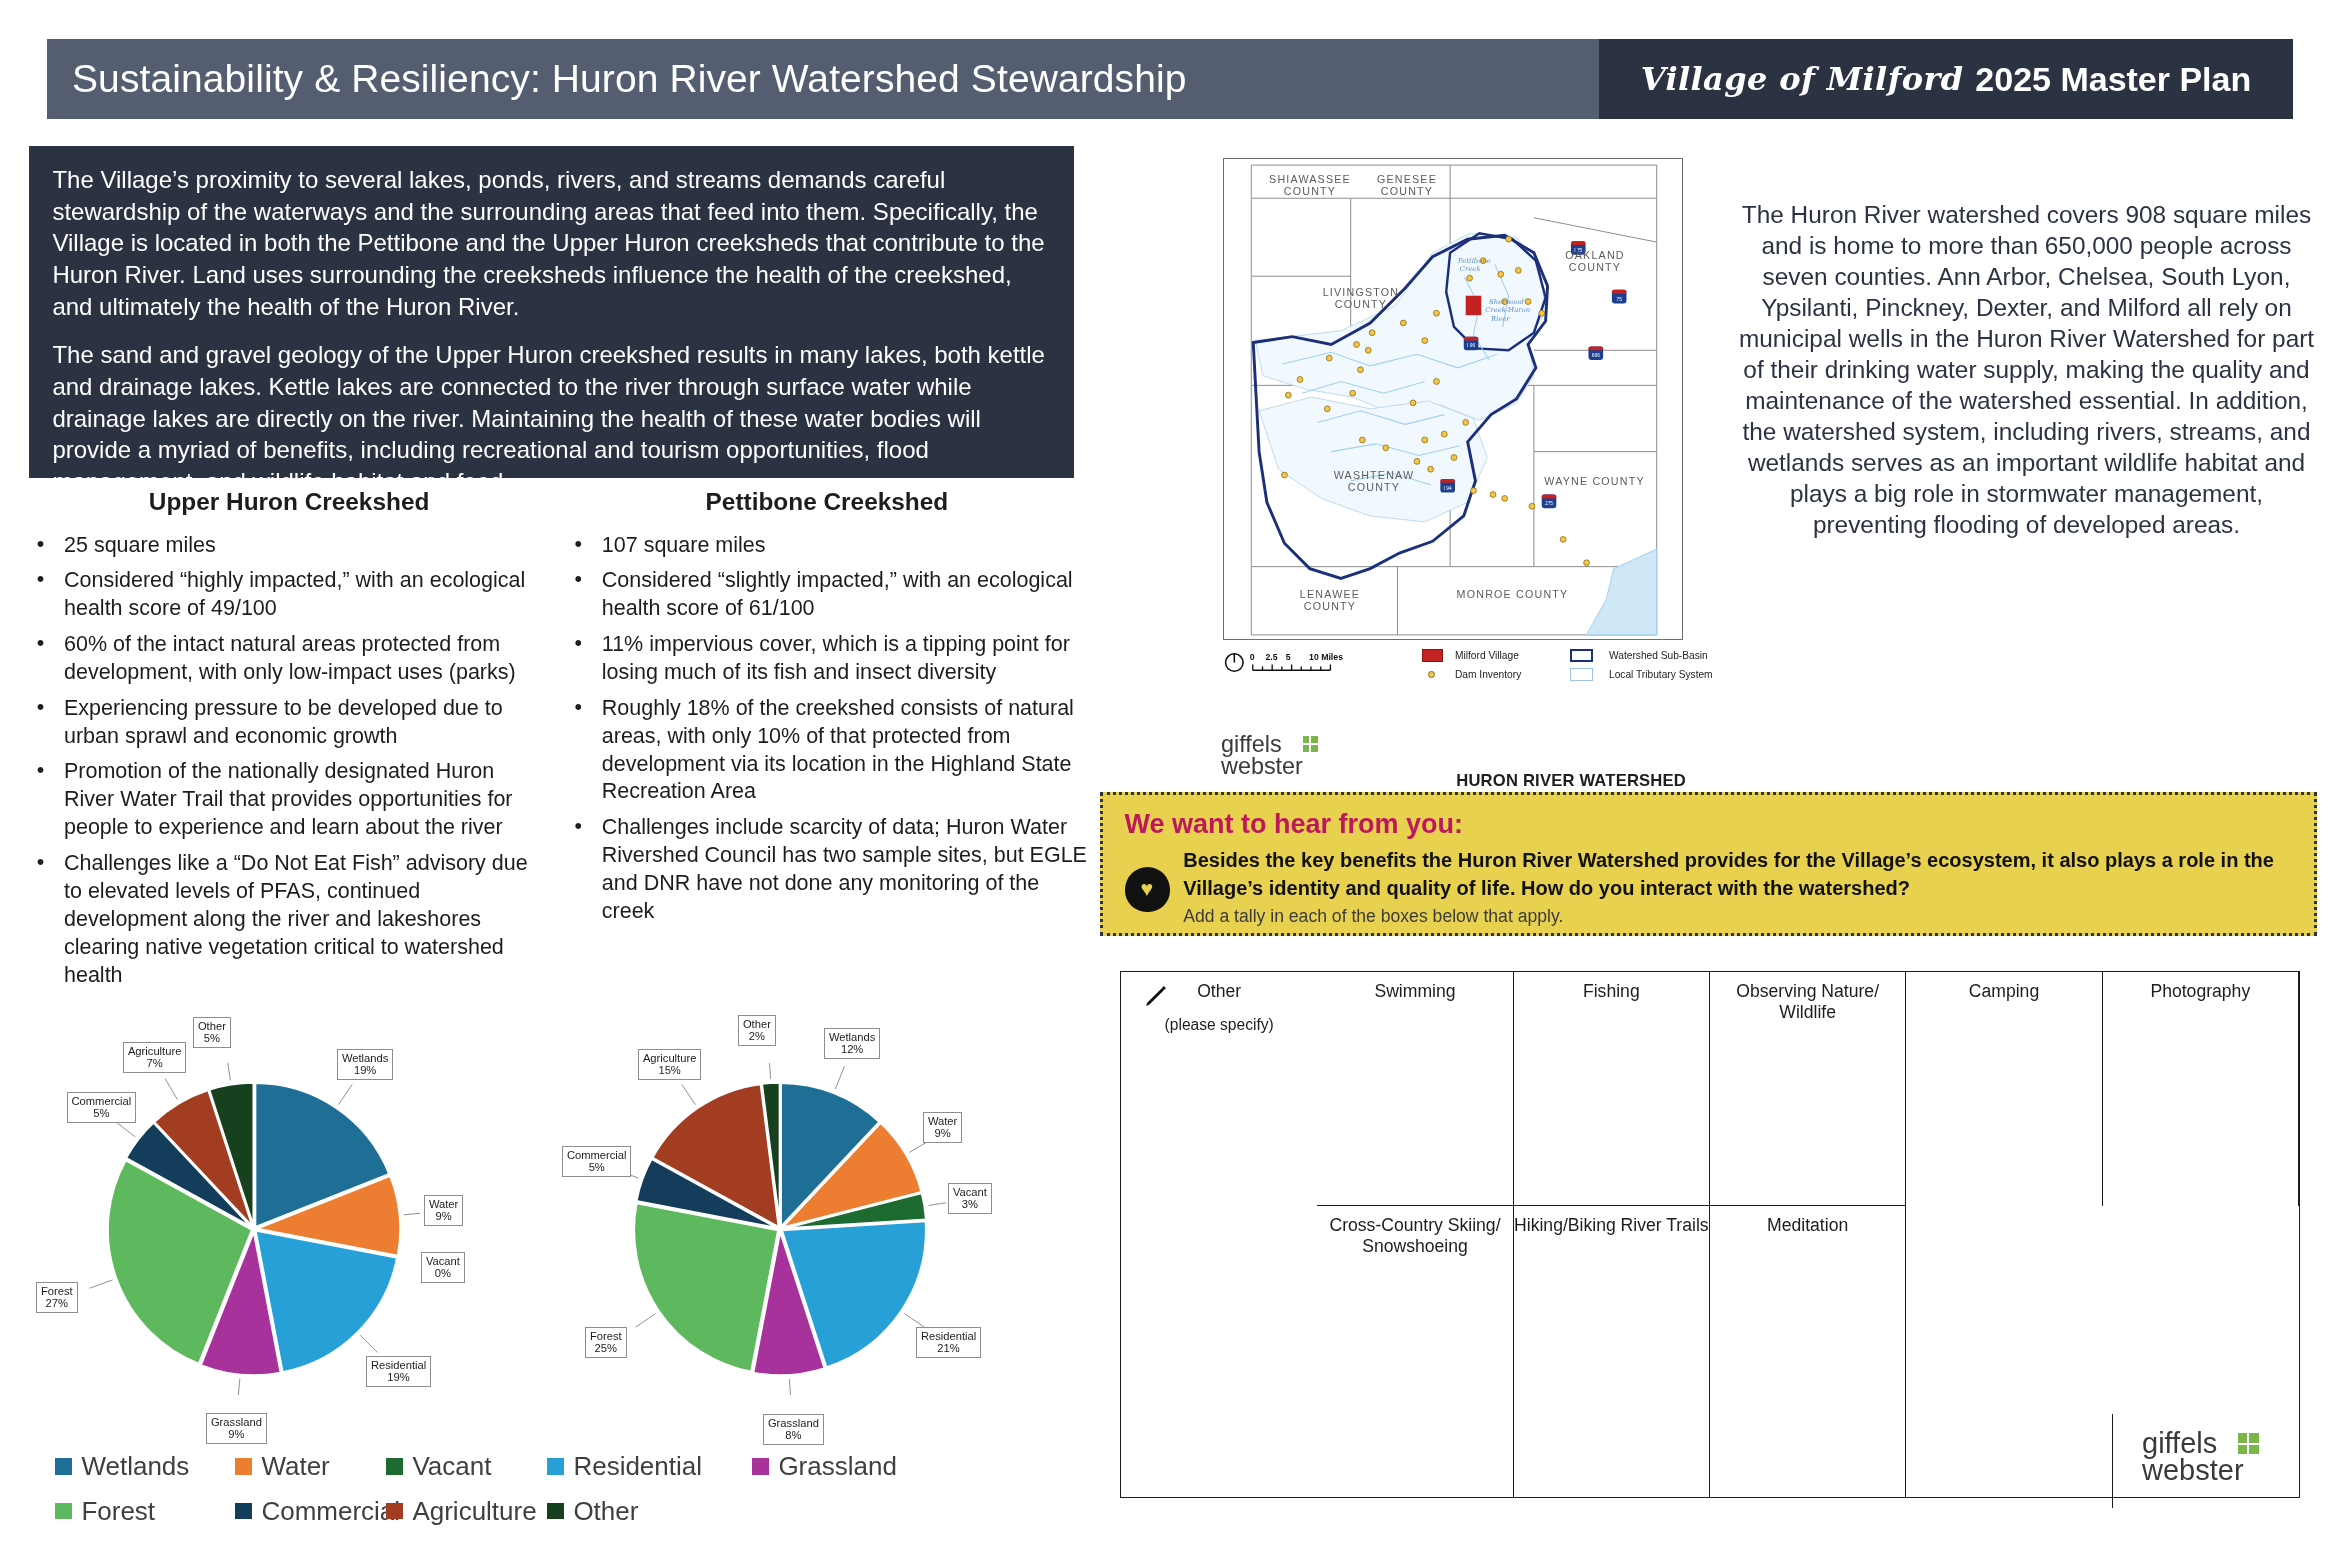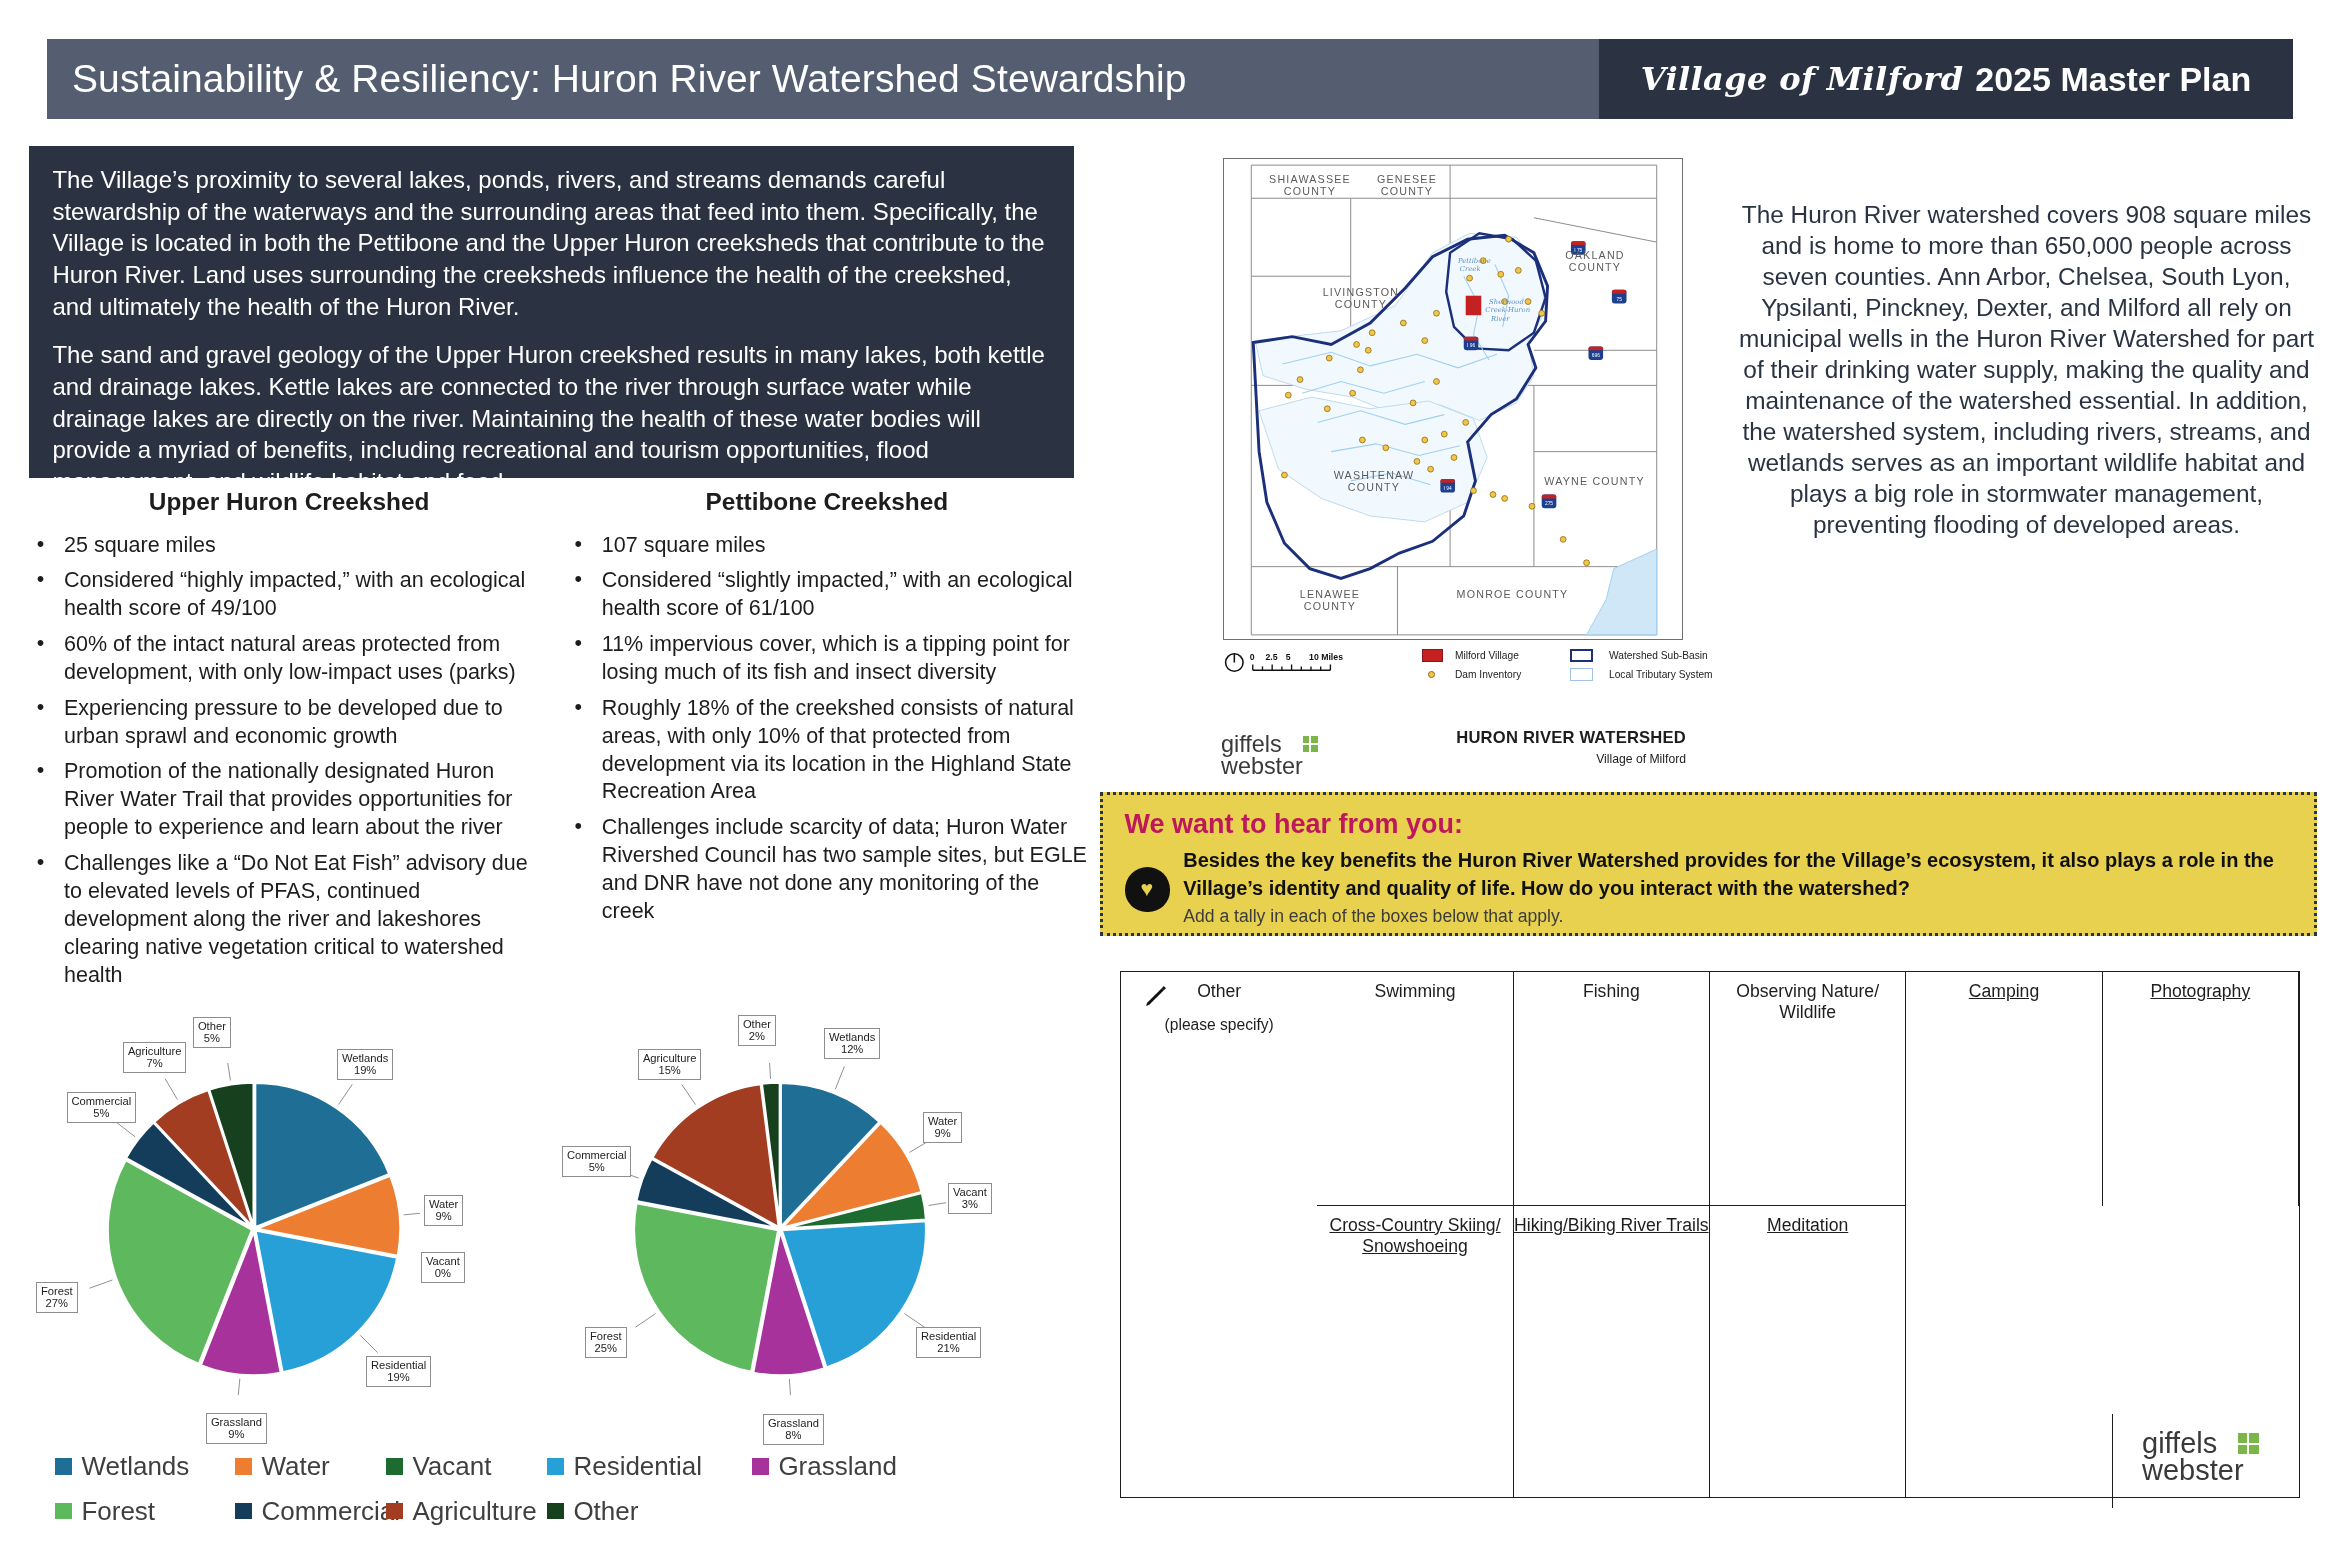--- a/index.html
+++ b/index.html
@@ -149,21 +149,21 @@
     position: absolute; left: 230px; top: 495px;
     display: grid; grid-template-columns: 33px 115px 39px 127px;
     row-gap: 6.8px; align-items: center;
     font-size: 10.2px; color: #222;
   }
   .ml-sw-red { width: 20.5px; height: 12.7px; background: #c42222; border: 1px solid #8d1414; }
   .ml-sw-dot { width: 6.8px; height: 6.8px; border-radius: 50%; background: #f3c64a; border: 1px solid #8a6b10; margin-left: 5.9px; }
   .ml-sw-box1 { width: 23.4px; height: 12.7px; border: 2px solid #1c2f7a; background: #fff; }
   .ml-sw-box2 { width: 23.4px; height: 12.7px; border: 1px solid #9fc4e8; background: #fff; }
   .map-foot-title {
-    position: absolute; right: 33px; top: 574px;
+    position: absolute; right: 33px; top: 617px;
     text-align: right;
   }
   .mft-1 { font-size: 16.6px; font-weight: bold; letter-spacing: 0.2px; }
   .mft-2 { font-size: 12.2px; margin-top: 3.9px; }
   .gw-logo { font-family: "Liberation Sans", sans-serif; color: #3a3a3a; line-height: .94; }
   .gw-row { display: flex; align-items: center; gap: 21px; }
   .gw-sq { display: grid; grid-template-columns: 1fr 1fr; grid-template-rows: 1fr 1fr; gap: 2px; }
   .gw-sq i { display: block; background: #7ab648; }
 
   
@@ -217,21 +217,21 @@
   .tcell {
     border-right: 1px solid #1d1d1d;
     border-bottom: 1px solid #1d1d1d;
     padding-top: 8.8px;
     text-align: center;
     font-size: 17.6px;
     line-height: 1.2;
     position: relative;
   }
   .tcell.last-col { border-right: none; }
-  .tcell.row2 { border-bottom: none; text-decoration: underline; }
+  .tcell.row2 { border-bottom: none; }
   .tcell.other-cell { grid-row: 1 / span 2; border-bottom: none; }
   .pen-ico {
     position: absolute; left: 21.5px; top: 11.7px;
     width: 25px; height: 25px;
   }
   .gw-bottom { position: absolute; left: 2142px; top: 1430px; }
 
   .sep-line {
     position: absolute; left: 2112px; top: 1414px;
     width: 1px; height: 94px; background: #1d1d1d;

